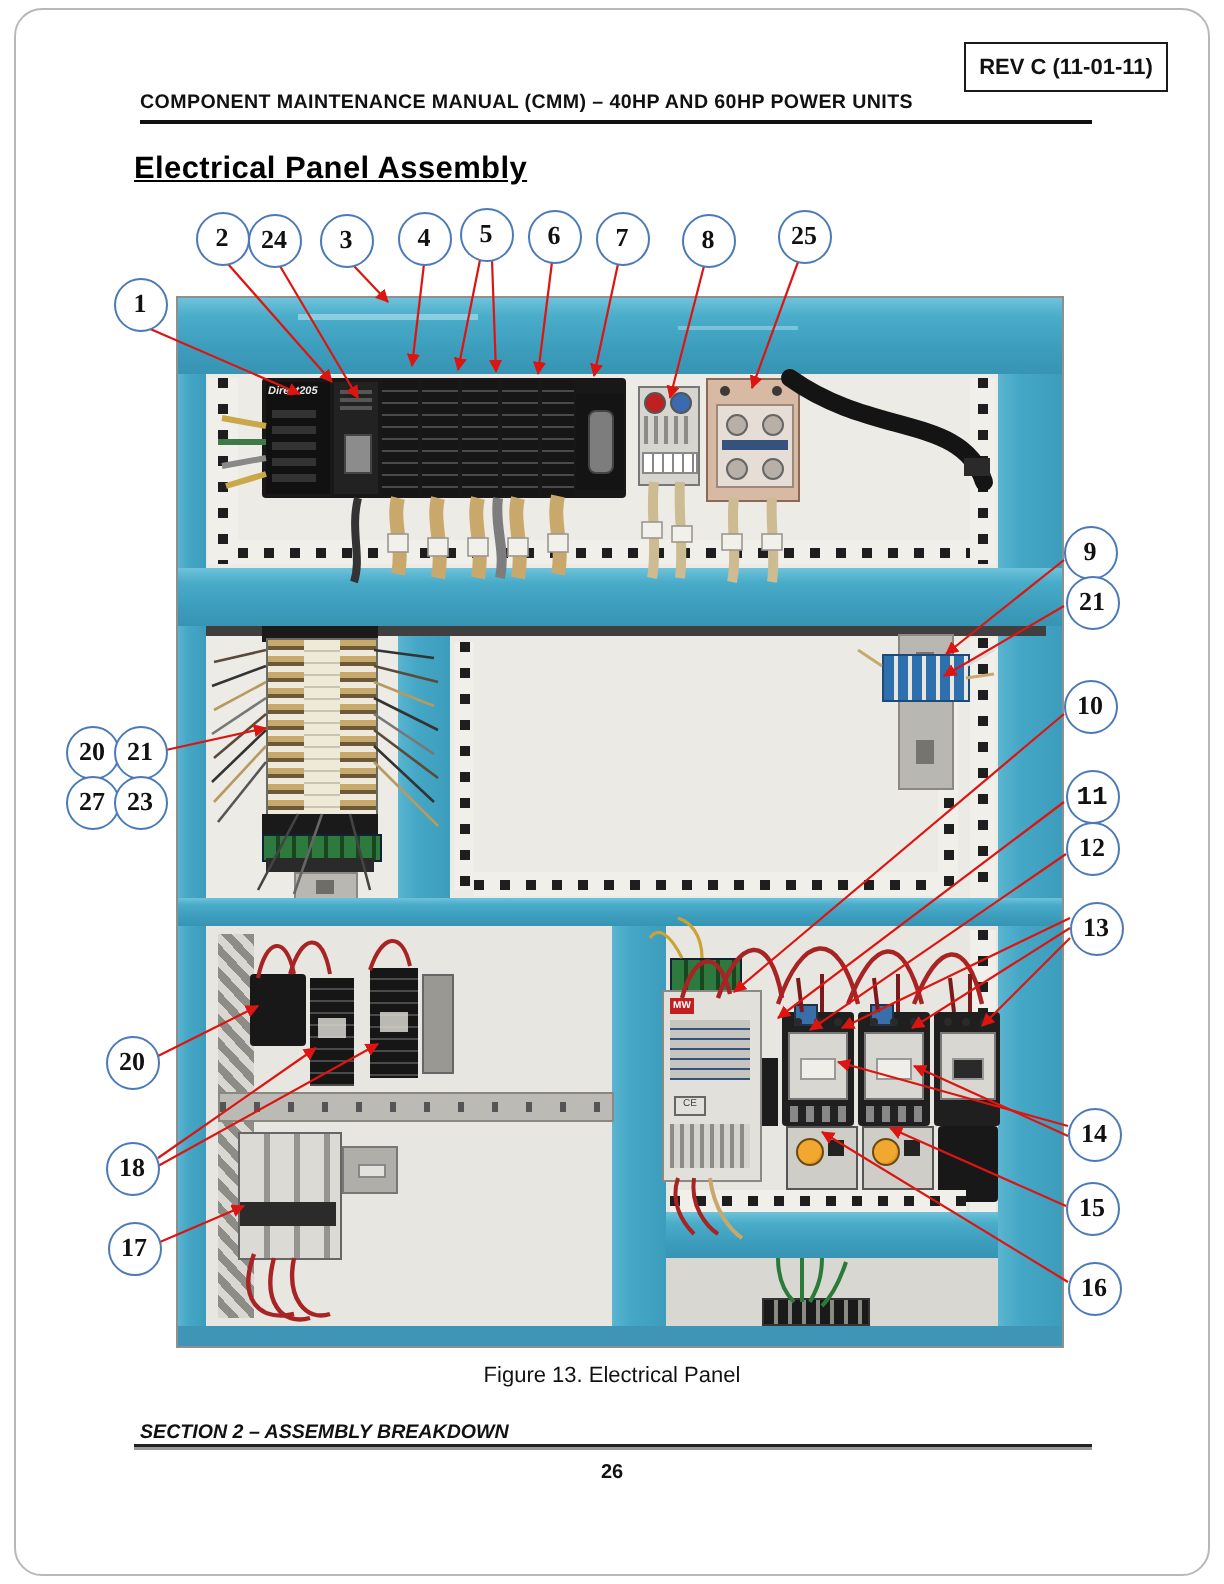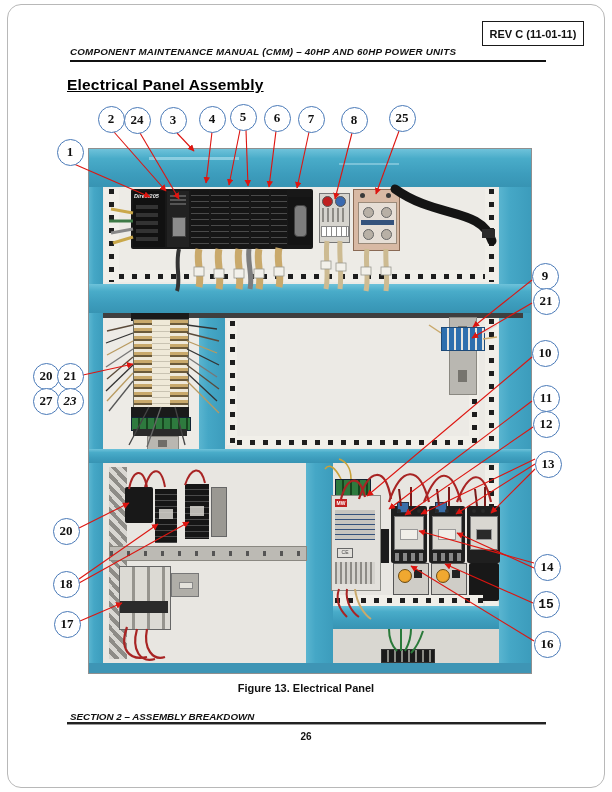--- a/index.html
+++ b/index.html
@@ -1,24 +1,24 @@
 <!DOCTYPE html>
 <html><head>
 <meta charset="utf-8">
 <style>
   html,body{margin:0;padding:0;}
   body{width:612px;height:792px;background:#ffffff;font-family:"Liberation Sans",sans-serif;position:relative;overflow:hidden;}
   .abs{position:absolute;}
   
   #page-border{left:7px;top:4px;width:596px;height:782px;border:1.5px solid #b8b8b8;border-radius:14px;}
   #rev-box{left:446px;top:21px;width:100px;height:23px;border:1.4px solid #1a1a1a;display:flex;align-items:center;justify-content:center;font-size:11px;font-weight:bold;color:#111;margin-left:36px;}
-  #hdr{left:70px;top:46px;width:480px;font-size:9.8px;font-weight:bold;font-style:italic;color:#111;letter-spacing:.2px;}
+  #hdr{left:70px;top:46px;width:480px;font-size:9.8px;font-weight:bold;color:#111;letter-spacing:.2px;}
   #hdr-rule{left:70px;top:60px;width:476px;height:1.8px;background:#111;}
   #title{left:67px;top:76px;font-size:15.5px;font-weight:bold;color:#000;text-decoration:underline;letter-spacing:.2px;}
-  #caption{left:0;top:682px;width:612px;text-align:center;font-size:11px;font-weight:bold;color:#111;}
+  #caption{left:0;top:682px;width:612px;text-align:center;font-size:11px;font-weight:normal;color:#111;}
   #ftr{left:70px;top:711px;font-size:9.8px;font-weight:bold;font-style:italic;color:#111;}
   #ftr-rule{left:67px;top:722px;width:479px;height:2.5px;background:linear-gradient(180deg,#222 0 55%,#9a9a9a 55% 100%);}
   #page-num{left:0;top:731px;width:612px;text-align:center;font-size:10px;font-weight:bold;color:#111;}
 
   
   #photo{left:88px;top:148px;width:442px;height:524px;border:1px solid #8f8f8f;background:#e9e7e2;overflow:hidden;}
   .blue-h{background:linear-gradient(180deg,#6ec2da 0,#49acc9 25%,#3d9dbd 65%,#3794b3 100%);}
   .blue-v{background:linear-gradient(90deg,#5ab5d0 0,#45a7c6 35%,#3c9cbc 100%);}
   .blue-b{background:#3e95b5;}
   .white-p{background:#edebe6;}
@@ -383,30 +383,30 @@
     <div class="callout" style="left: 159.5px; top: 106.5px;">3</div>
     <div class="callout" style="left: 198.5px; top: 105.5px;">4</div>
     <div class="callout" style="left: 229.5px; top: 103.5px;">5</div>
     <div class="callout" style="left: 263.5px; top: 104.5px;">6</div>
     <div class="callout" style="left: 297.5px; top: 105.5px;">7</div>
     <div class="callout" style="left: 340.5px; top: 106.5px;">8</div>
     <div class="callout" style="left: 388.5px; top: 104.5px;">25</div>
     <div class="callout" style="left: 531.5px; top: 262.5px;">9</div>
     <div class="callout" style="left: 532.5px; top: 287.5px;">21</div>
     <div class="callout" style="left: 531.5px; top: 339.5px;">10</div>
-    <div class="callout" style="left: 532.5px; top: 384.5px;">11</div>
+    <div class="callout" style="left: 532.5px; top: 384.5px; font-family: Liberation Mono, monospace;">11</div>
     <div class="callout" style="left: 532.5px; top: 410.5px;">12</div>
     <div class="callout" style="left: 534.5px; top: 450.5px;">13</div>
     <div class="callout" style="left: 533.5px; top: 553.5px;">14</div>
-    <div class="callout" style="left: 532.5px; top: 590.5px; font-family: Liberation Mono, monospace;">15</div>
+    <div class="callout" style="left: 532.5px; top: 590.5px;">15</div>
     <div class="callout" style="left: 533.5px; top: 630.5px;">16</div>
     <div class="callout" style="left: 32.5px; top: 362.5px;">20</div>
     <div class="callout" style="left: 56.5px; top: 362.5px;">21</div>
     <div class="callout" style="left: 32.5px; top: 387.5px;">27</div>
-    <div class="callout" style="left: 56.5px; top: 387.5px; font-style: italic;">23</div>
+    <div class="callout" style="left: 56.5px; top: 387.5px;">23</div>
     <div class="callout" style="left: 52.5px; top: 517.5px;">20</div>
     <div class="callout" style="left: 52.5px; top: 570.5px;">18</div>
     <div class="callout" style="left: 53.5px; top: 610.5px;">17</div>
   </div>
 
 <div class="abs" id="caption">Figure 13.  Electrical Panel</div>
 <div class="abs" id="ftr">SECTION 2 – ASSEMBLY BREAKDOWN</div>
 <div class="abs" id="ftr-rule"></div>
 <div class="abs" id="page-num">26</div>
 

